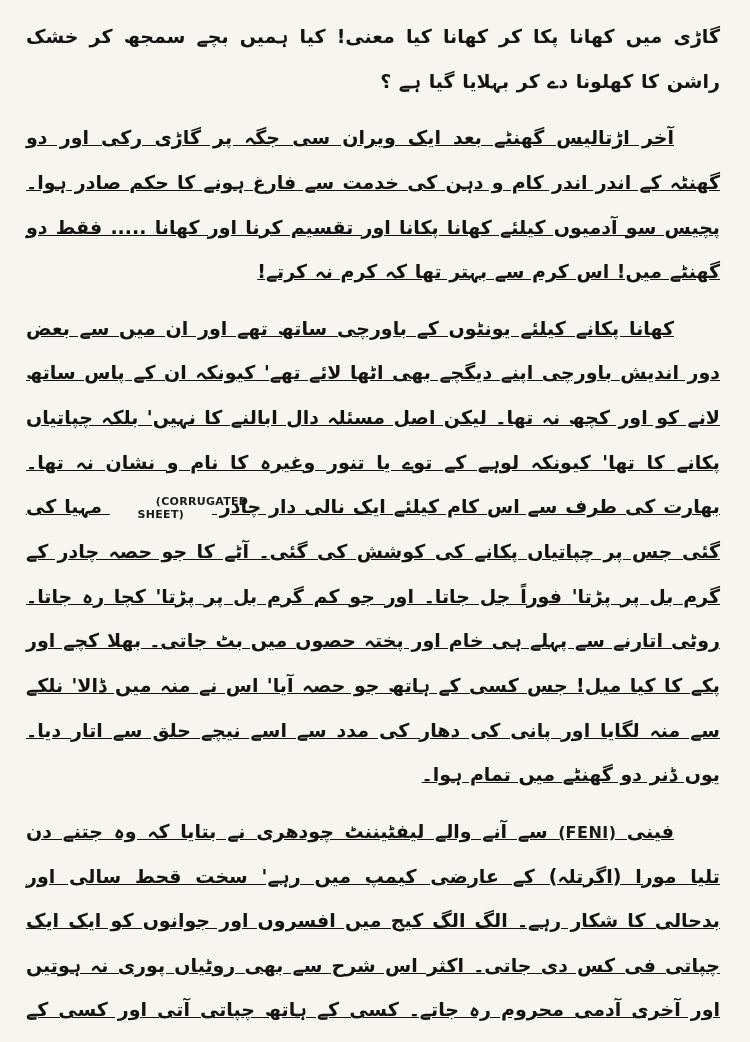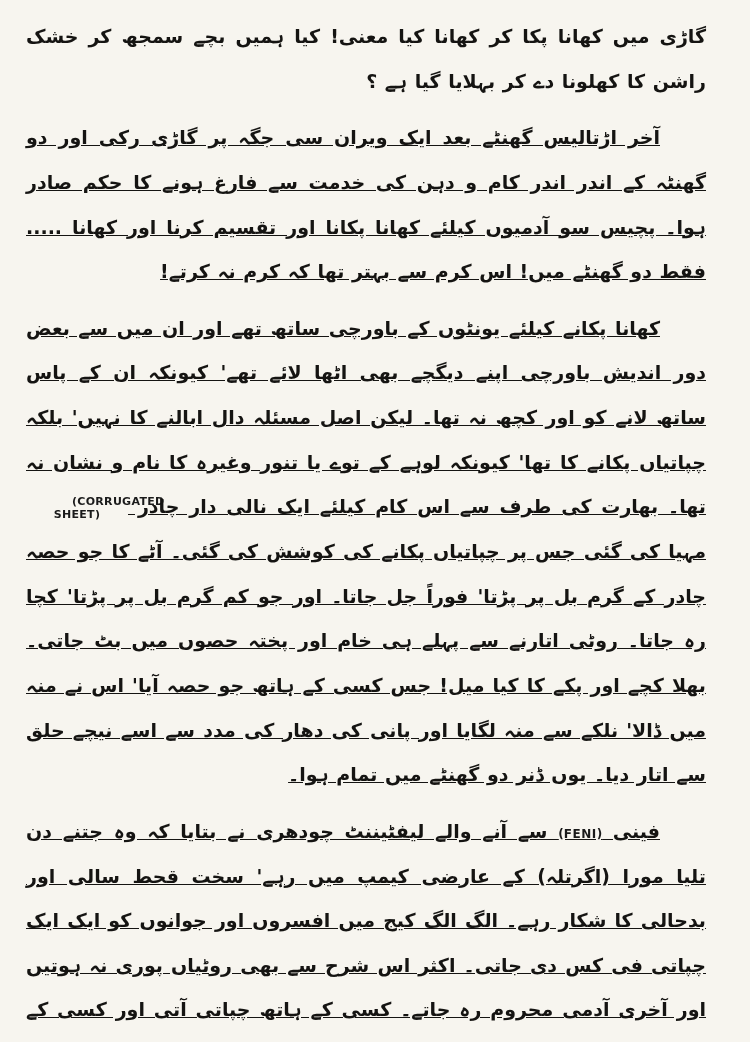--- a/index.html
+++ b/index.html
@@ -14,40 +14,40 @@
     box-sizing: border-box;
     width: 750px;
     min-height: 1042px;
     padding: 14px 26px 10px 26px;
     direction: rtl;
     font-family: "DejaVu Sans", sans-serif;
     color: #151412;
     background: #f7f5ef;
   }
   p.para {
-    margin: 0 18px 12px 0;
+    margin: 0 4px 12px 0;
     font-size: 19px;
     font-weight: bold;
     line-height: 2.35;
     text-align: justify;
     word-spacing: 1px;
   }
   p.para.indent {
     text-indent: 46px;
     text-decoration: underline;
   }
   .latin {
     direction: ltr;
     unicode-bidi: embed;
     font-family: "DejaVu Sans", sans-serif;
     font-weight: bold;
     color: #1a1a1a;
   }
   .latin.inline-note {
-    font-size: 12px;
+    font-size: 16px;
     letter-spacing: 0.5px;
     vertical-align: baseline;
   }
   .latin.stacked-note {
     display: inline-block;
     width: 102px;
     font-size: 11px;
     line-height: 1.2;
     text-align: center;
     vertical-align: middle;

